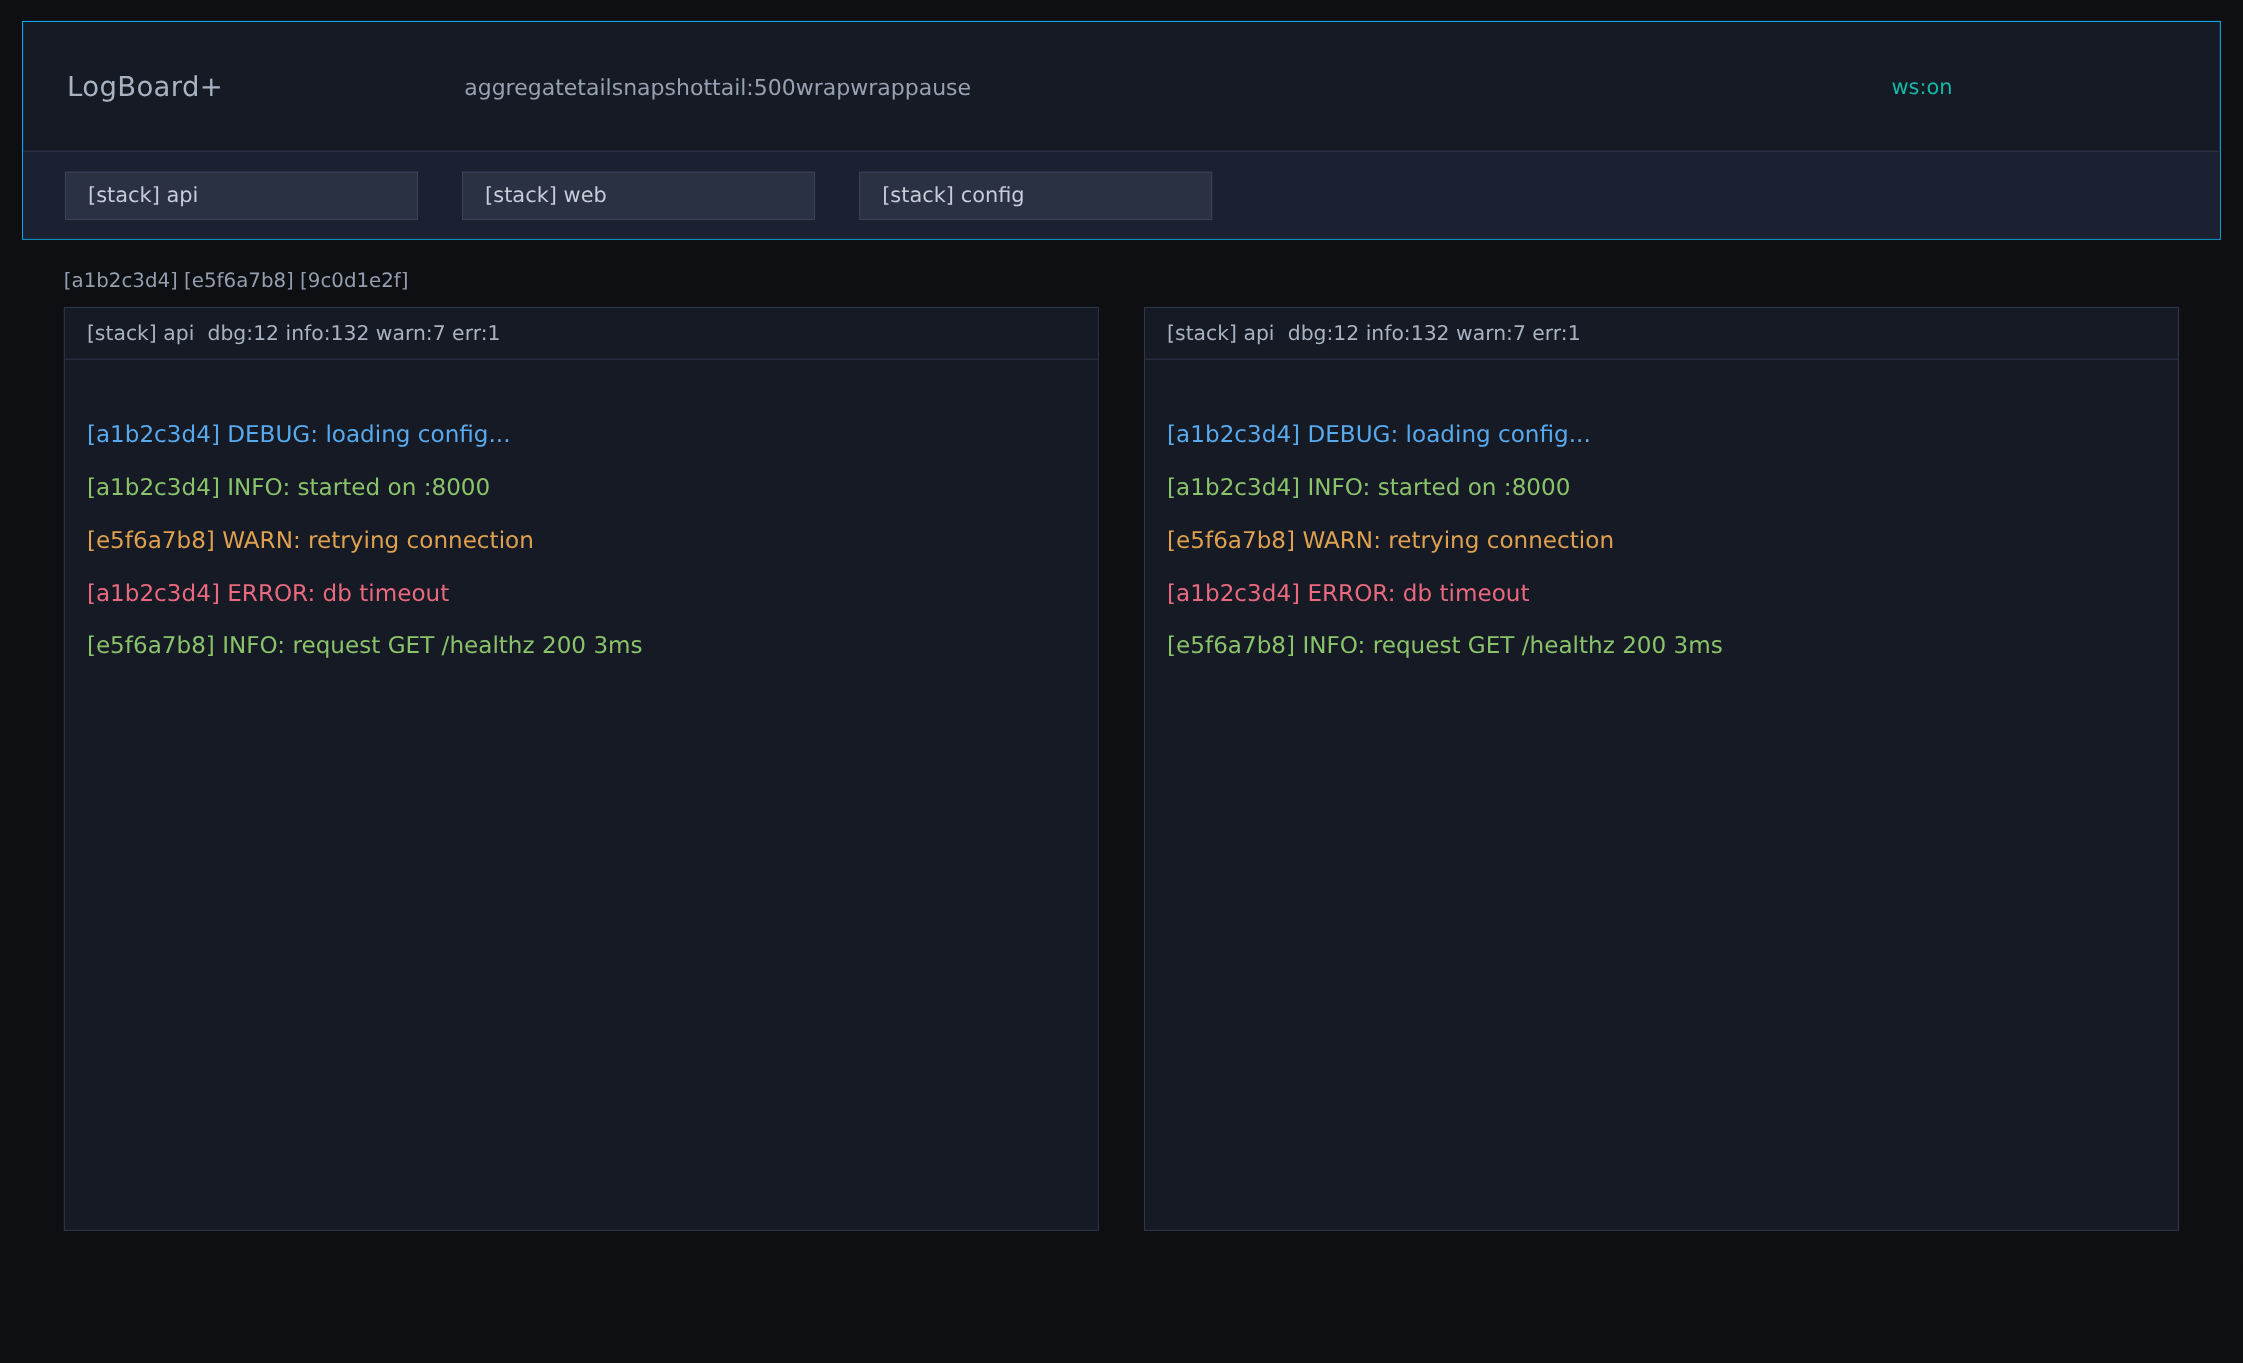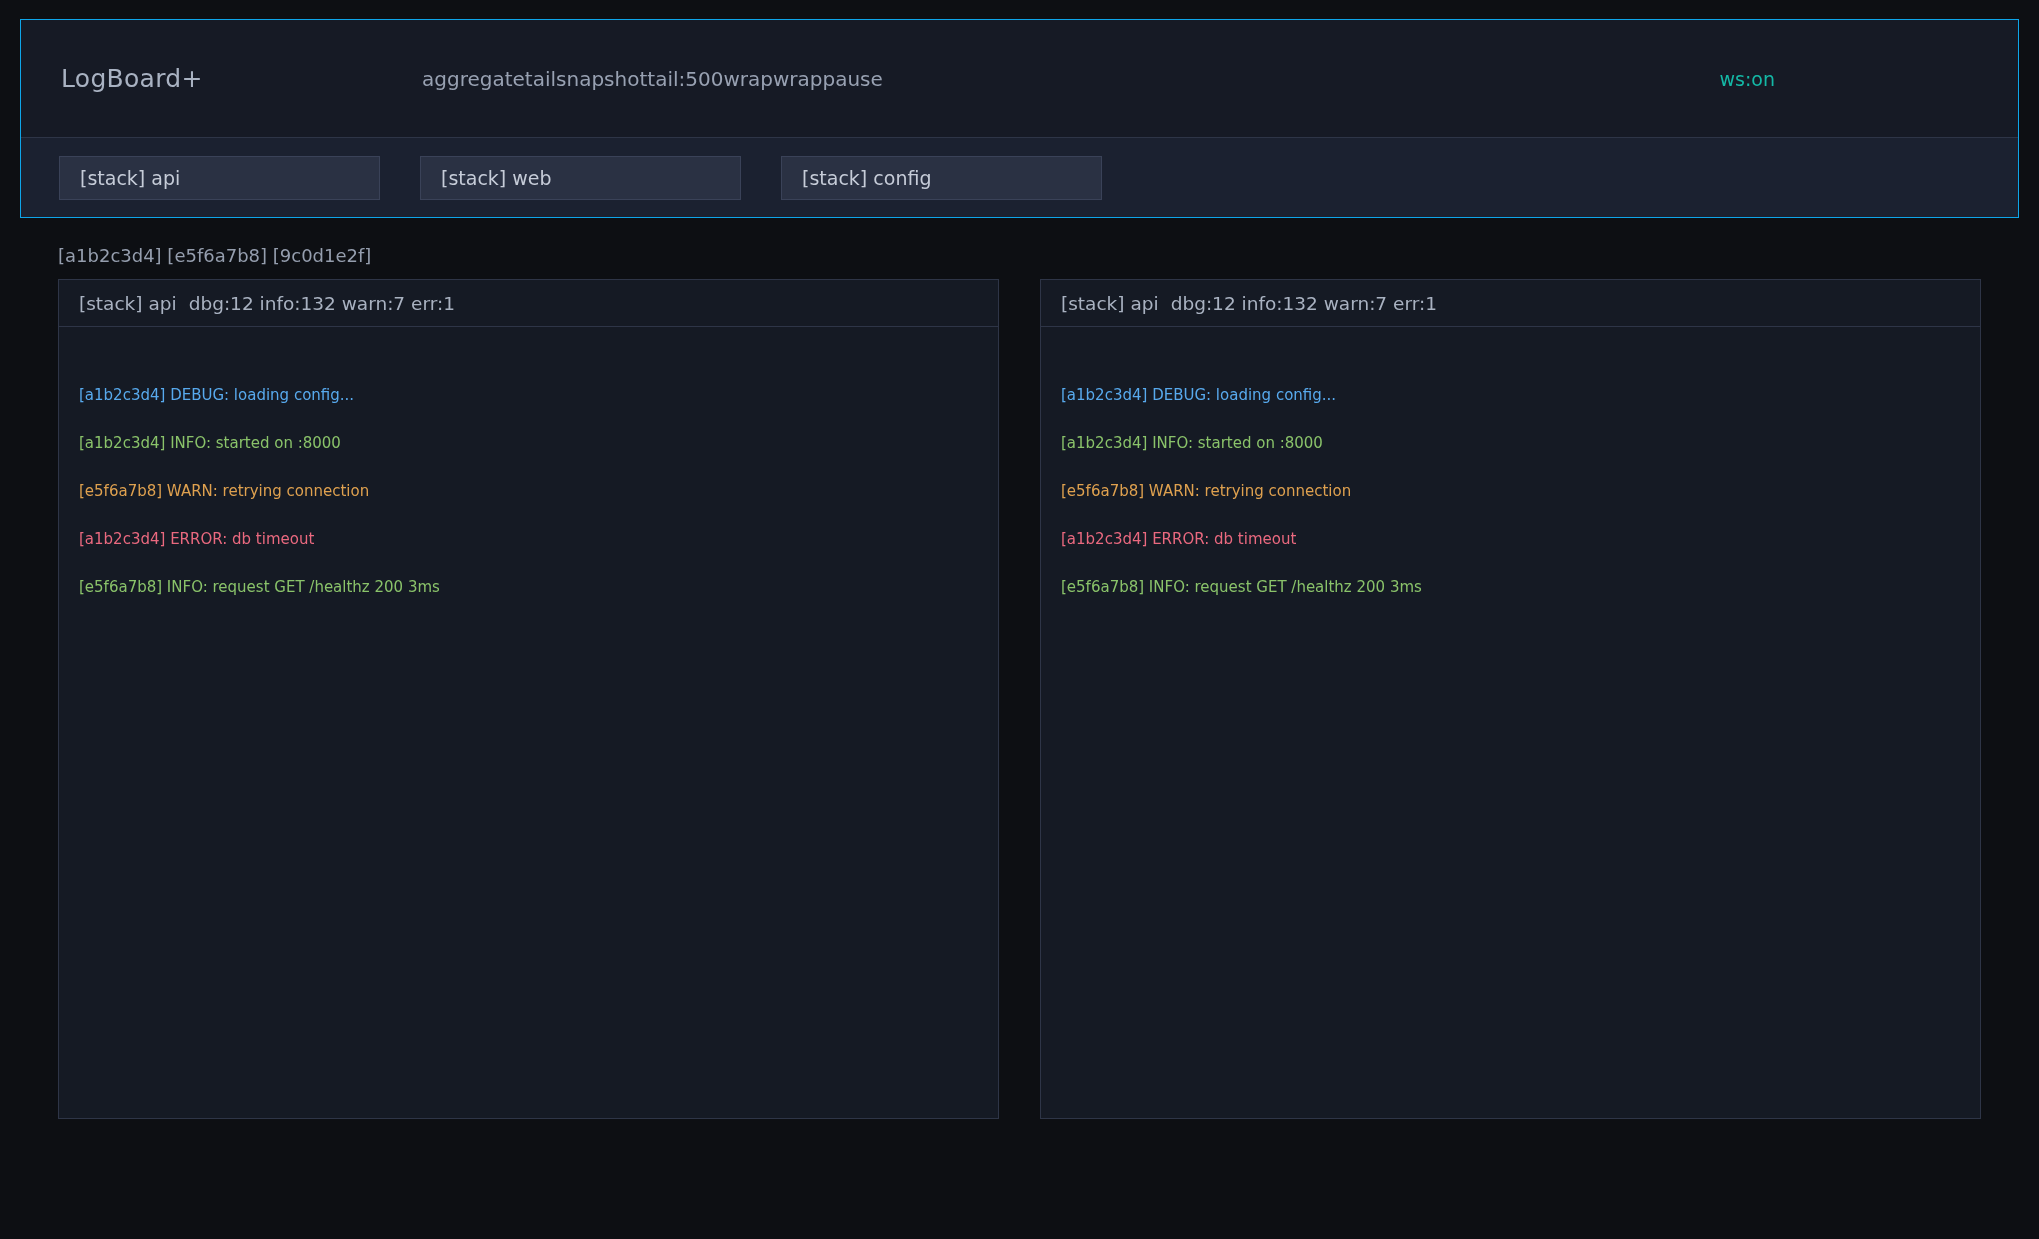--- a/index.html
+++ b/index.html
@@ -92,21 +92,21 @@
     align-items:center;
     gap:12px;
     padding:0 20px;
     font-size:18.5px;
     color:#a9b2c1;
   }
   .panel-body{
     flex:1 1 auto;
     overflow:hidden;
     padding:44px 20px 28px 20px;
-    font-size:15px;
+    font-size:21px;
     line-height:48px;
   }
   .log-line{white-space:nowrap;}
   .lvl-debug{color:#58aaee;}
   .lvl-info{color:#8ac36a;}
   .lvl-warn{color:#dfa14f;}
   .lvl-error{color:#ea697f;}
 </style>
 </head>
 <body>

